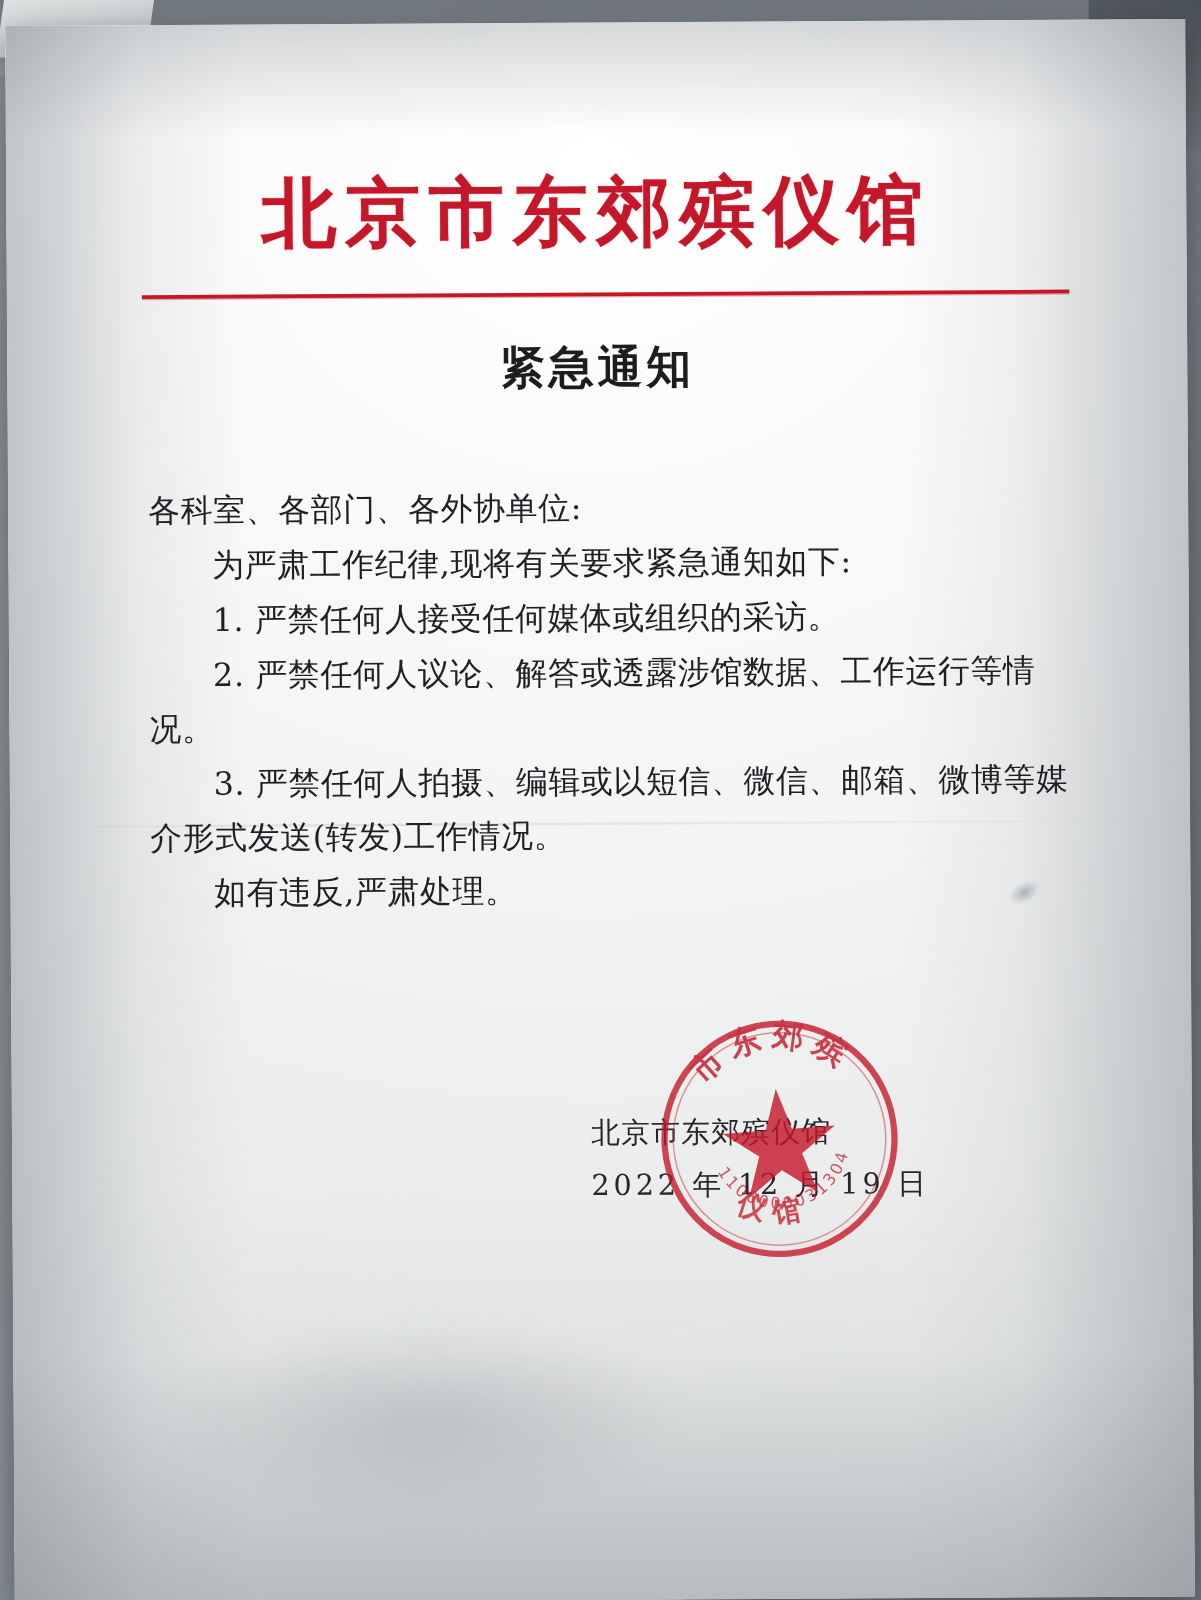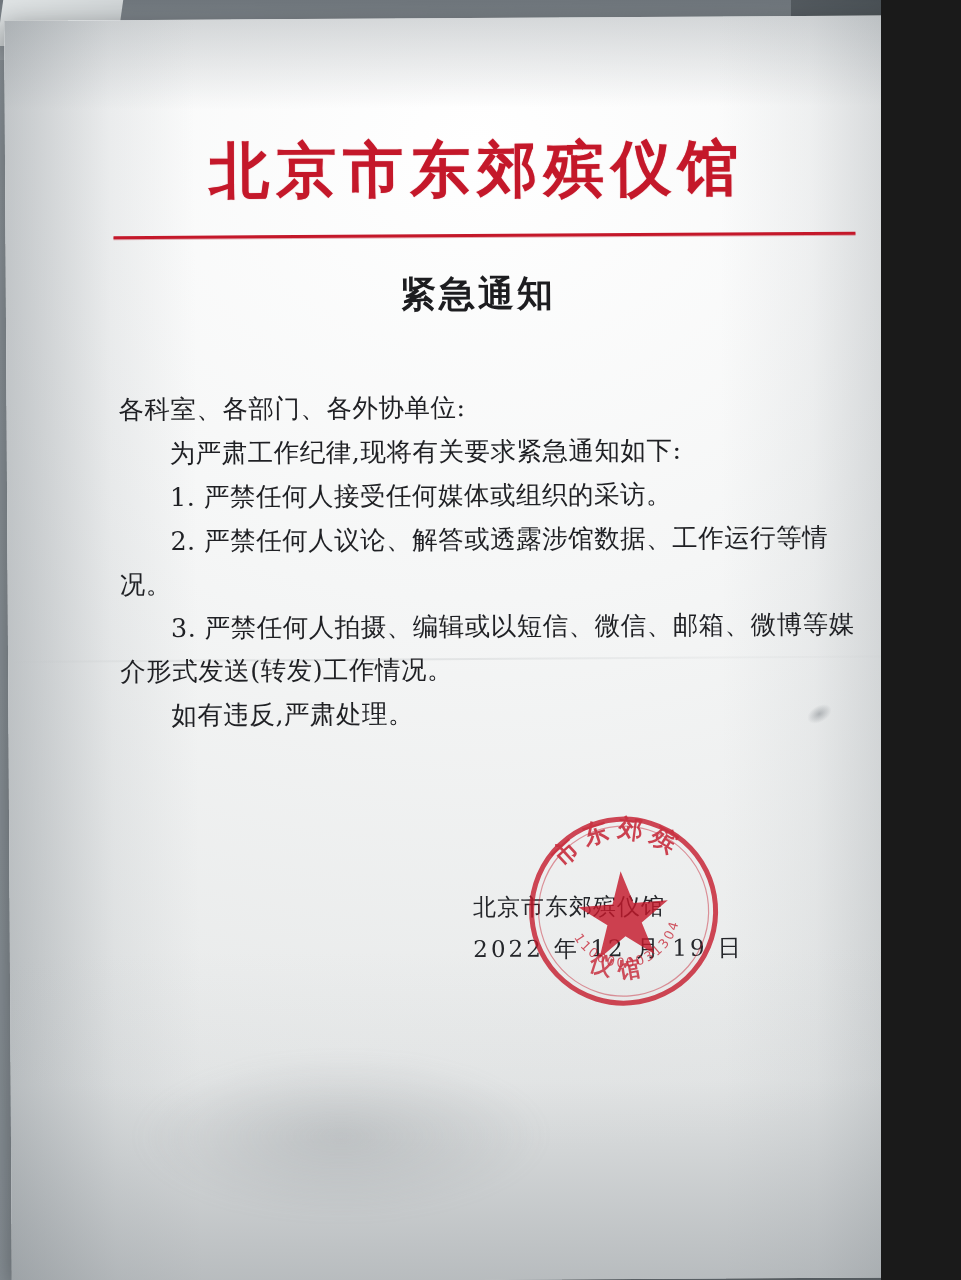--- a/index.html
+++ b/index.html
@@ -9,21 +9,21 @@
   }
   body {
     width: 961px;
     height: 1280px;
     overflow: hidden;
     font-family: "Liberation Serif", "DejaVu Serif", serif;
   }
 
   #photo {
     position: relative;
-    width: 881px;
+    width: 961px;
     height: 1280px;
     overflow: hidden;
     background: #b9bec2;
   }
 
   
   .desk {
     position: absolute;
     inset: 0;
     background:

